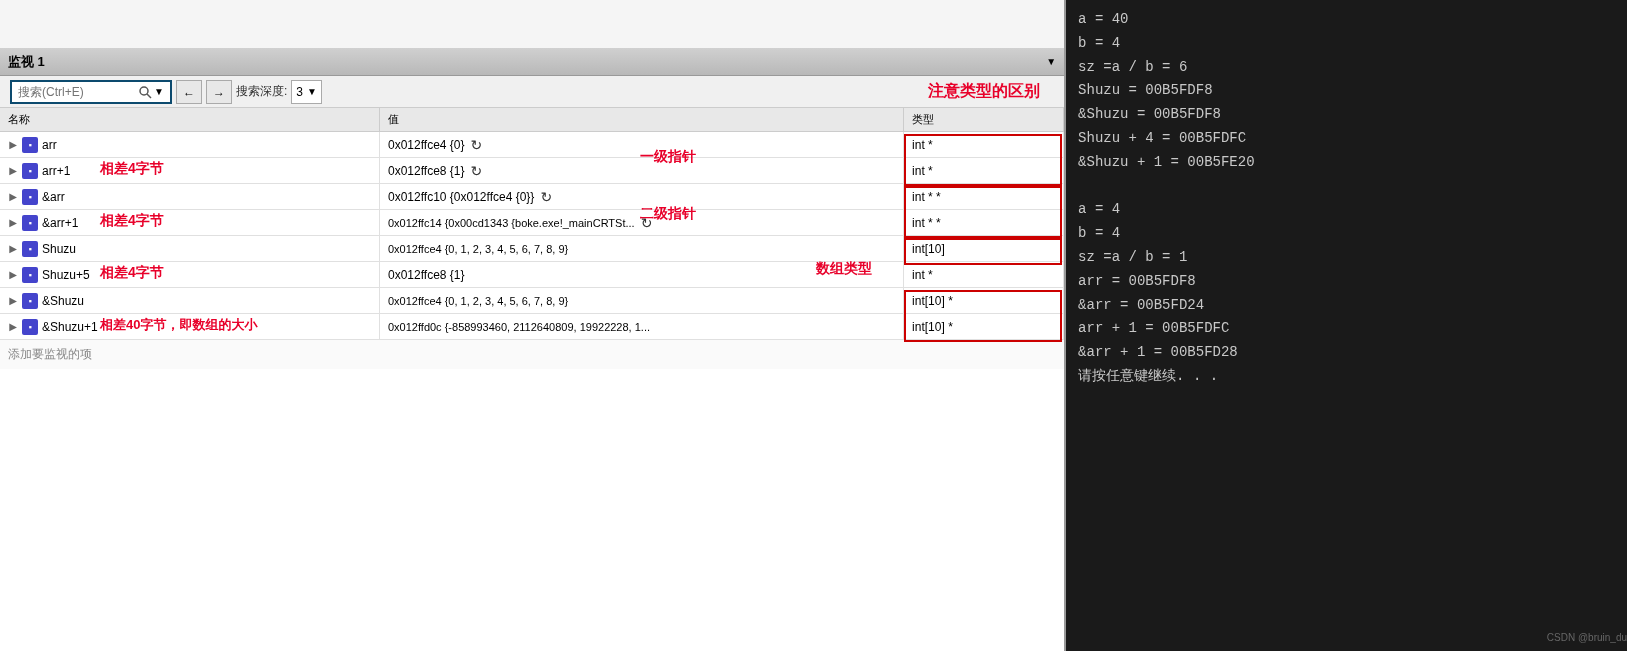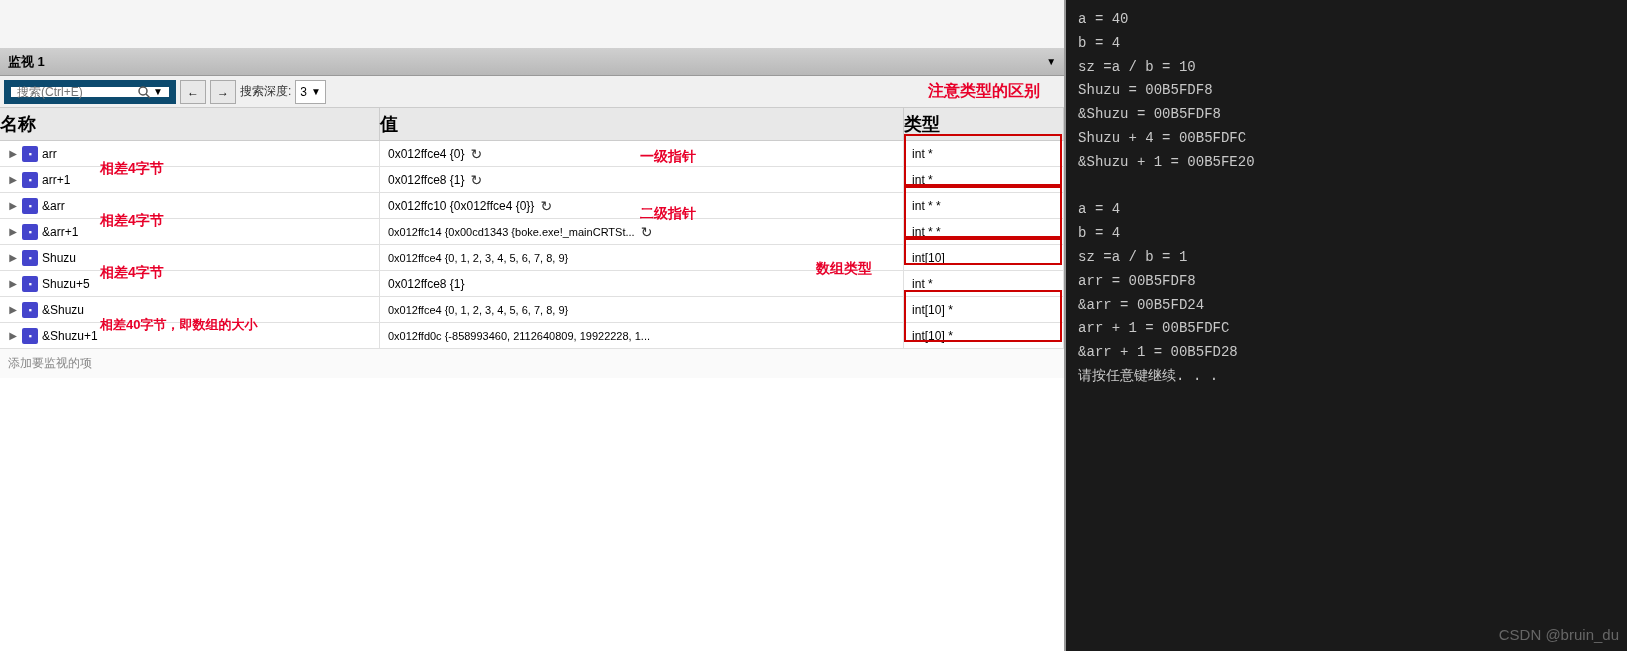--- a/index.html
+++ b/index.html
@@ -44,24 +44,25 @@
       align-items: center;
       padding: 3px 4px;
       gap: 4px;
       min-height: 32px;
     }
 
     .search-box {
       display: flex;
       align-items: center;
       background: white;
-      border: 7px solid #0c4a6e;
+      border: 2px solid #0c4a6e;
       padding: 2px 6px;
       min-width: 160px;
       height: 24px;
+      margin-left: 6px;
     }
 
     .search-box input {
       border: none;
       outline: none;
       background: transparent;
       font-size: 12px;
       width: 120px;
       color: #888;
     }
@@ -118,23 +119,23 @@
       display: grid;
       grid-template-columns: 380px 1fr 160px;
       background: #e8e8e8;
       border-bottom: 1px solid #ccc;
       position: sticky;
       top: 0;
       z-index: 10;
     }
 
     .table-header-cell {
-      padding: 4px 0;
-      font-weight: bold;
-      font-size: 18px;
+      padding: 4px 8px;
+      font-weight: normal;
+      font-size: 11px;
       border-right: 1px solid #ccc;
       color: #000;
     }
 
     .table-row {
       display: grid;
       grid-template-columns: 380px 1fr 160px;
       border-bottom: 1px solid #e0e0e0;
       min-height: 26px;
     }
@@ -215,23 +216,23 @@
     }
 
     .console-line {
       line-height: 1.7;
       white-space: nowrap;
     }
 
     .watermark {
       position: absolute;
       bottom: 8px;
-      right: 8px;
+      right: 0;
       color: #666;
-      font-size: 15px;
+      font-size: 10px;
       font-family: Arial;
     }
 
     
     .watch-wrapper {
       position: relative;
       flex: 1;
       display: flex;
       flex-direction: column;
     }
@@ -443,21 +444,21 @@
         <span>添加要监视的项</span>
       </div>
     </div>
   </div>
 </div>
 
 <div class="console-panel">
   <div id="console-lines">
       <div class="console-line">a = 40</div>
       <div class="console-line">b = 4</div>
-      <div class="console-line">sz =a / b = 10</div>
+      <div class="console-line">sz =a / b = 6</div>
       <div class="console-line">Shuzu = 00B5FDF8</div>
       <div class="console-line">&amp;Shuzu = 00B5FDF8</div>
       <div class="console-line">Shuzu + 4 = 00B5FDFC</div>
       <div class="console-line">&amp;Shuzu + 1 = 00B5FE20</div>
       <div class="console-line">&nbsp;</div>
       <div class="console-line">a = 4</div>
       <div class="console-line">b = 4</div>
       <div class="console-line">sz =a / b = 1</div>
       <div class="console-line">arr = 00B5FDF8</div>
       <div class="console-line">&amp;arr = 00B5FD24</div>

